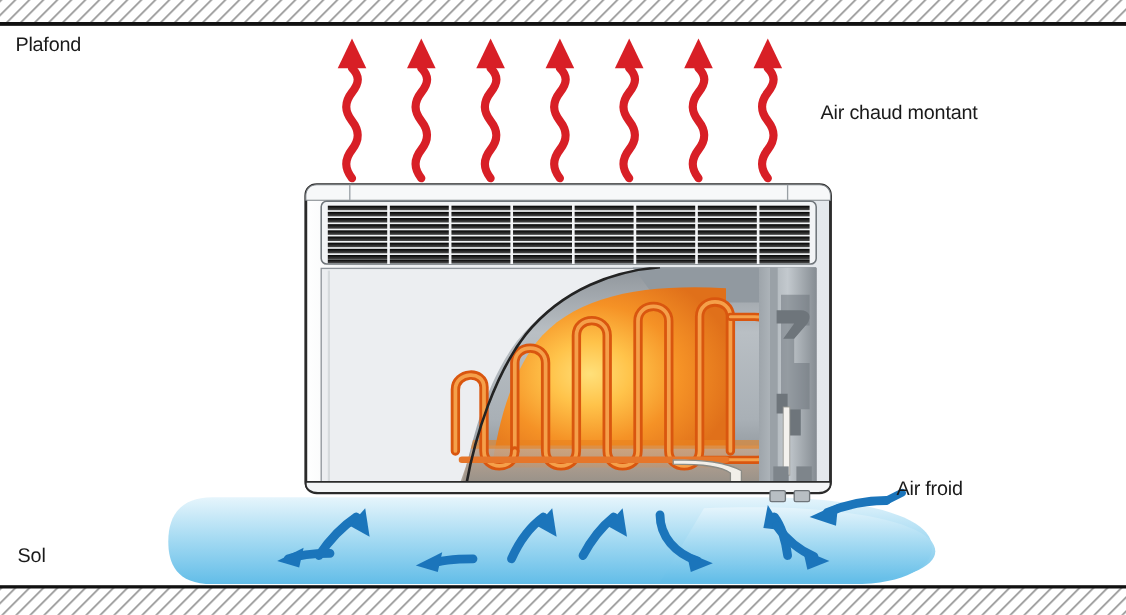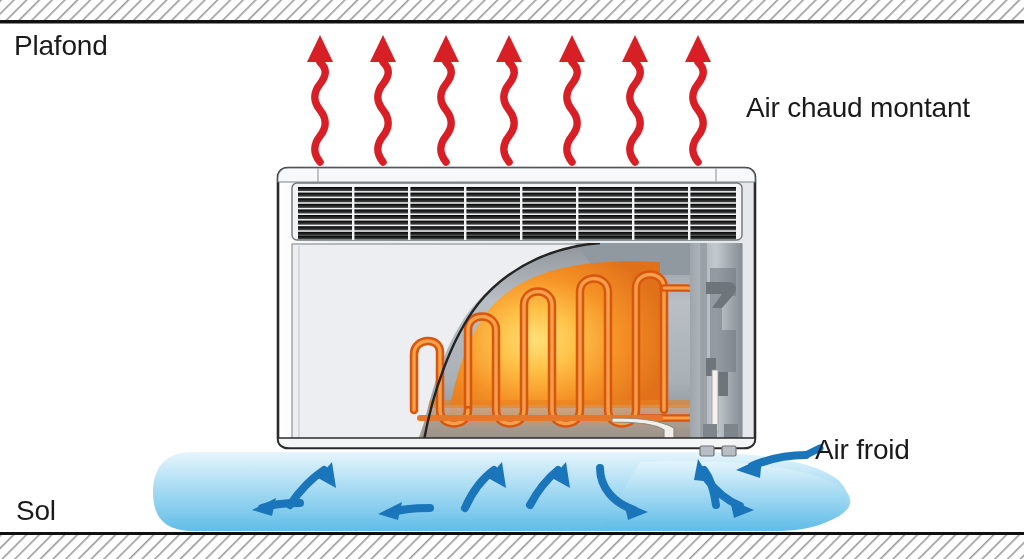--- a/index.html
+++ b/index.html
@@ -21,21 +21,21 @@
     position: absolute;
     left: 0;
     top: 0;
     width: 1024px;
     height: 559px;
   }
   .label {
     position: absolute;
     color: #1a1a1a;
     font-family: "Liberation Sans", sans-serif;
-    font-size: 28px;
+    font-size: 18px;
     font-weight: 400;
     letter-spacing: -0.2px;
     white-space: nowrap;
   }
   #label-plafond { left: 14px; top: 30px; }
   #label-sol { left: 16px; top: 495px; }
   #label-air-chaud { left: 746px; top: 92px; }
   #label-air-froid { left: 815px; top: 434px; }
 </style>
 </head>

